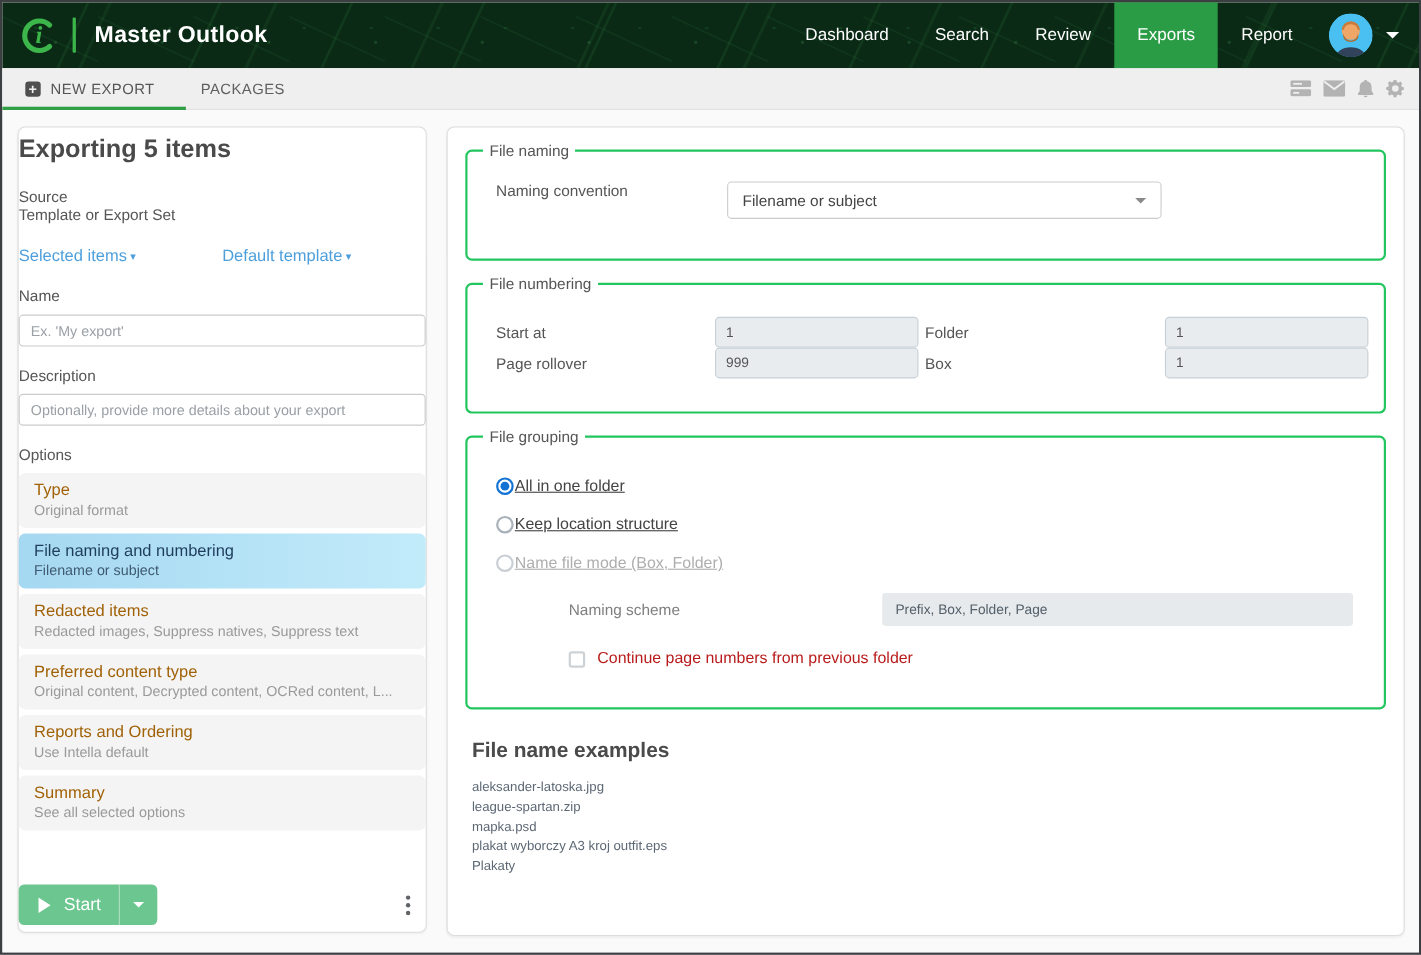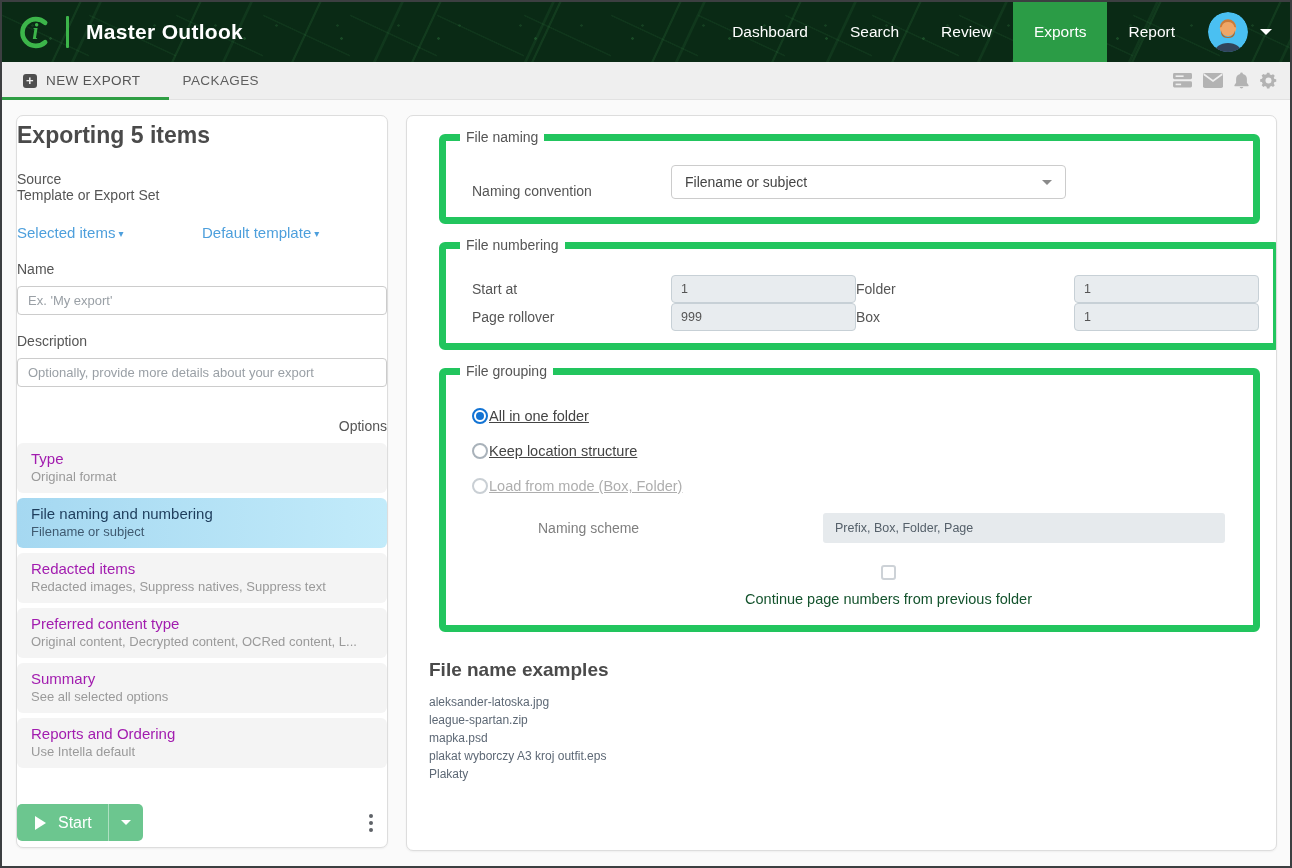--- a/index.html
+++ b/index.html
@@ -71,47 +71,46 @@
   .link-row { display:grid; grid-template-columns:1fr 1fr; margin-bottom:20px; margin-top:11px; }
   .blue-link { color:#4d9fdc; font-size:15px; cursor:pointer; }
   .blue-link .lcaret { font-size:10px; vertical-align:1px; margin-left:3px; }
   .lbl { display:block; font-size:14px; color:#555; margin-bottom:9px; }
   .txt-input {
     width:100%; height:29px; border:1px solid #ccc; border-radius:4px;
     padding:0 10px; font-size:13px; color:#333; font-family:inherit; outline:none; background:#fff;
   }
   .txt-input::placeholder { color:#9aa0a6; }
   .mb18 { margin-bottom:18px; }
-  .options-lbl { margin-top:13px;text-align:right; }
+  .options-lbl { margin-top:0; }
   .opt-card { background:#f4f4f4; border-radius:6px; padding:7px 14px 9px; margin-bottom:5px; cursor:pointer; }
-  .opt-title { font-size:15px; color:#a21caf; }
+  .opt-title { font-size:15px; color:#a16207; }
   .opt-sub { font-size:13px; color:#9a9a9a; margin-top:2px; white-space:nowrap; overflow:hidden; text-overflow:ellipsis; }
   .opt-card.selected { background:linear-gradient(90deg,#a5d8f1 0%,#c2ebfa 100%); }
   .opt-card.selected .opt-title { color:#1e3d5c; }
   .opt-card.selected .opt-sub { color:#3f5a70; }
   .left-footer { margin-top:auto; display:flex; align-items:center; justify-content:space-between; padding:6px 8px 6px 0; }
   .start-btn {
     display:inline-flex; align-items:stretch; background:#6cc68f; color:#fff;
     border-radius:5px; height:37px; cursor:pointer; overflow:hidden;
   }
   .start-main { display:flex; align-items:center; gap:12px; padding:0 16px 0 18px; font-size:16px; }
   .play-tri { width:0; height:0; border-top:7px solid transparent; border-bottom:7px solid transparent; border-left:11px solid #fff; }
   .start-caret { display:flex; align-items:center; padding:0 12px; border-left:1px solid rgba(255,255,255,0.45); }
   .caret-sm { width:0; height:0; border-left:5px solid transparent; border-right:5px solid transparent; border-top:5px solid #fff; }
   .kebab { display:flex; flex-direction:column; gap:3px; padding:4px 6px; cursor:pointer; }
   .kebab span { width:4px; height:4px; border-radius:50%; background:#5f6368; }
 
   
   fieldset {
-    border:7px solid #22c55e; border-radius:6px; margin-bottom:13px;
-    padding:6px 14px 2px;
-    margin-left:16px;
+    border:2px solid #22c55e; border-radius:6px; margin-bottom:13px;
+    padding:6px 14px 20px;
   }
   legend { font-size:14px; color:#555; padding:0 6px; margin-left:0px; }
-  .fnaming-row { display:flex; align-items:flex-end; padding:14px 0 16px 12px; }
+  .fnaming-row { display:flex; align-items:flex-start; padding:14px 0 16px 12px;gap:11px; }
   .fnaming-row > label { width:199px; font-size:14px; color:#555; }
   .select {
     display:flex; justify-content:space-between; align-items:center;
     width:395px; height:34px; border:1px solid #ccc; border-radius:4px;
     padding:0 13px; font-size:14px; color:#444; background:#fff; cursor:pointer;
   }
   .caret-gray { width:0; height:0; border-left:5px solid transparent; border-right:5px solid transparent; border-top:5px solid #8a8a8a; }
 
   .fnum-grid { display:grid; grid-template-columns:1fr 1fr; padding:16px 0 10px 12px; }
   .fnum-field { display:flex; align-items:center; }
@@ -129,21 +128,21 @@
   .radio { width:16px; height:16px; border-radius:50%; border:2px solid #a9b2ba; background:#fff; position:relative; flex:0 0 auto; }
   .radio.checked { border-color:#1273d4; }
   .radio.checked::after { content:""; position:absolute; left:2px; top:2px; width:8px; height:8px; border-radius:50%; background:#1273d4; }
   .radio.dis { border-color:#c9cfd4; }
   .indent-row { display:flex; align-items:center; margin:17px 14px 17px 66px; }
   .indent-row > label { width:285px; font-size:14px; color:#7f7f7f; }
   .ro-wide {
     flex:1; height:30px; background:#e6eaed; border:none; border-radius:3px;
     padding:0 12px; font-size:12.5px; color:#55606a; font-family:inherit; outline:none;
   }
-  .check-row { display:flex; align-items:center; gap:11px; margin:22px 0 14px 66px; font-size:14.5px; color:#14532d;flex-direction:column; }
+  .check-row { display:flex; align-items:center; gap:11px; margin:22px 0 14px 66px; font-size:14.5px; color:#b91c1c; }
   .checkbox { width:15px; height:15px; border:2px solid #cdd2d7; border-radius:3px; background:#fff; flex:0 0 auto; }
 
   .examples { padding:4px 6px; }
   .examples-title { font-size:19px; font-weight:600; color:#4a4a4a; margin:10px 0 12px; }
   .file-item { font-size:12px; color:#5d6875; line-height:18px; }
 </style>
 </head>
 <body>
 
 <div class="navbar">
@@ -239,26 +238,26 @@
     </div>
     <div class="opt-card">
       <div class="opt-title">Redacted items</div>
       <div class="opt-sub">Redacted images, Suppress natives, Suppress text</div>
     </div>
     <div class="opt-card">
       <div class="opt-title">Preferred content type</div>
       <div class="opt-sub">Original content, Decrypted content, OCRed content, L...</div>
     </div>
     <div class="opt-card">
+      <div class="opt-title">Reports and Ordering</div>
+      <div class="opt-sub">Use Intella default</div>
+    </div>
+    <div class="opt-card">
       <div class="opt-title">Summary</div>
       <div class="opt-sub">See all selected options</div>
-    </div>
-    <div class="opt-card">
-      <div class="opt-title">Reports and Ordering</div>
-      <div class="opt-sub">Use Intella default</div>
     </div>
 
     <div class="left-footer">
       <div class="start-btn">
         <div class="start-main">
           <span class="play-tri"></span>
           <span>Start</span>
         </div>
         <div class="start-caret">
           <span class="caret-sm"></span>
@@ -313,21 +312,21 @@
         <div class="radio-row">
           <span class="radio checked"></span>
           <span>All in one folder</span>
         </div>
         <div class="radio-row">
           <span class="radio"></span>
           <span>Keep location structure</span>
         </div>
         <div class="radio-row disabled">
           <span class="radio dis"></span>
-          <span>Load from mode (Box, Folder)</span>
+          <span>Name file mode (Box, Folder)</span>
         </div>
 
         <div class="indent-row">
           <label>Naming scheme</label>
           <input class="ro-wide" type="text" readonly="" value="Prefix, Box, Folder, Page" style="">
         </div>
         <div class="check-row">
           <span class="checkbox"></span>
           <span>Continue page numbers from previous folder</span>
         </div>

